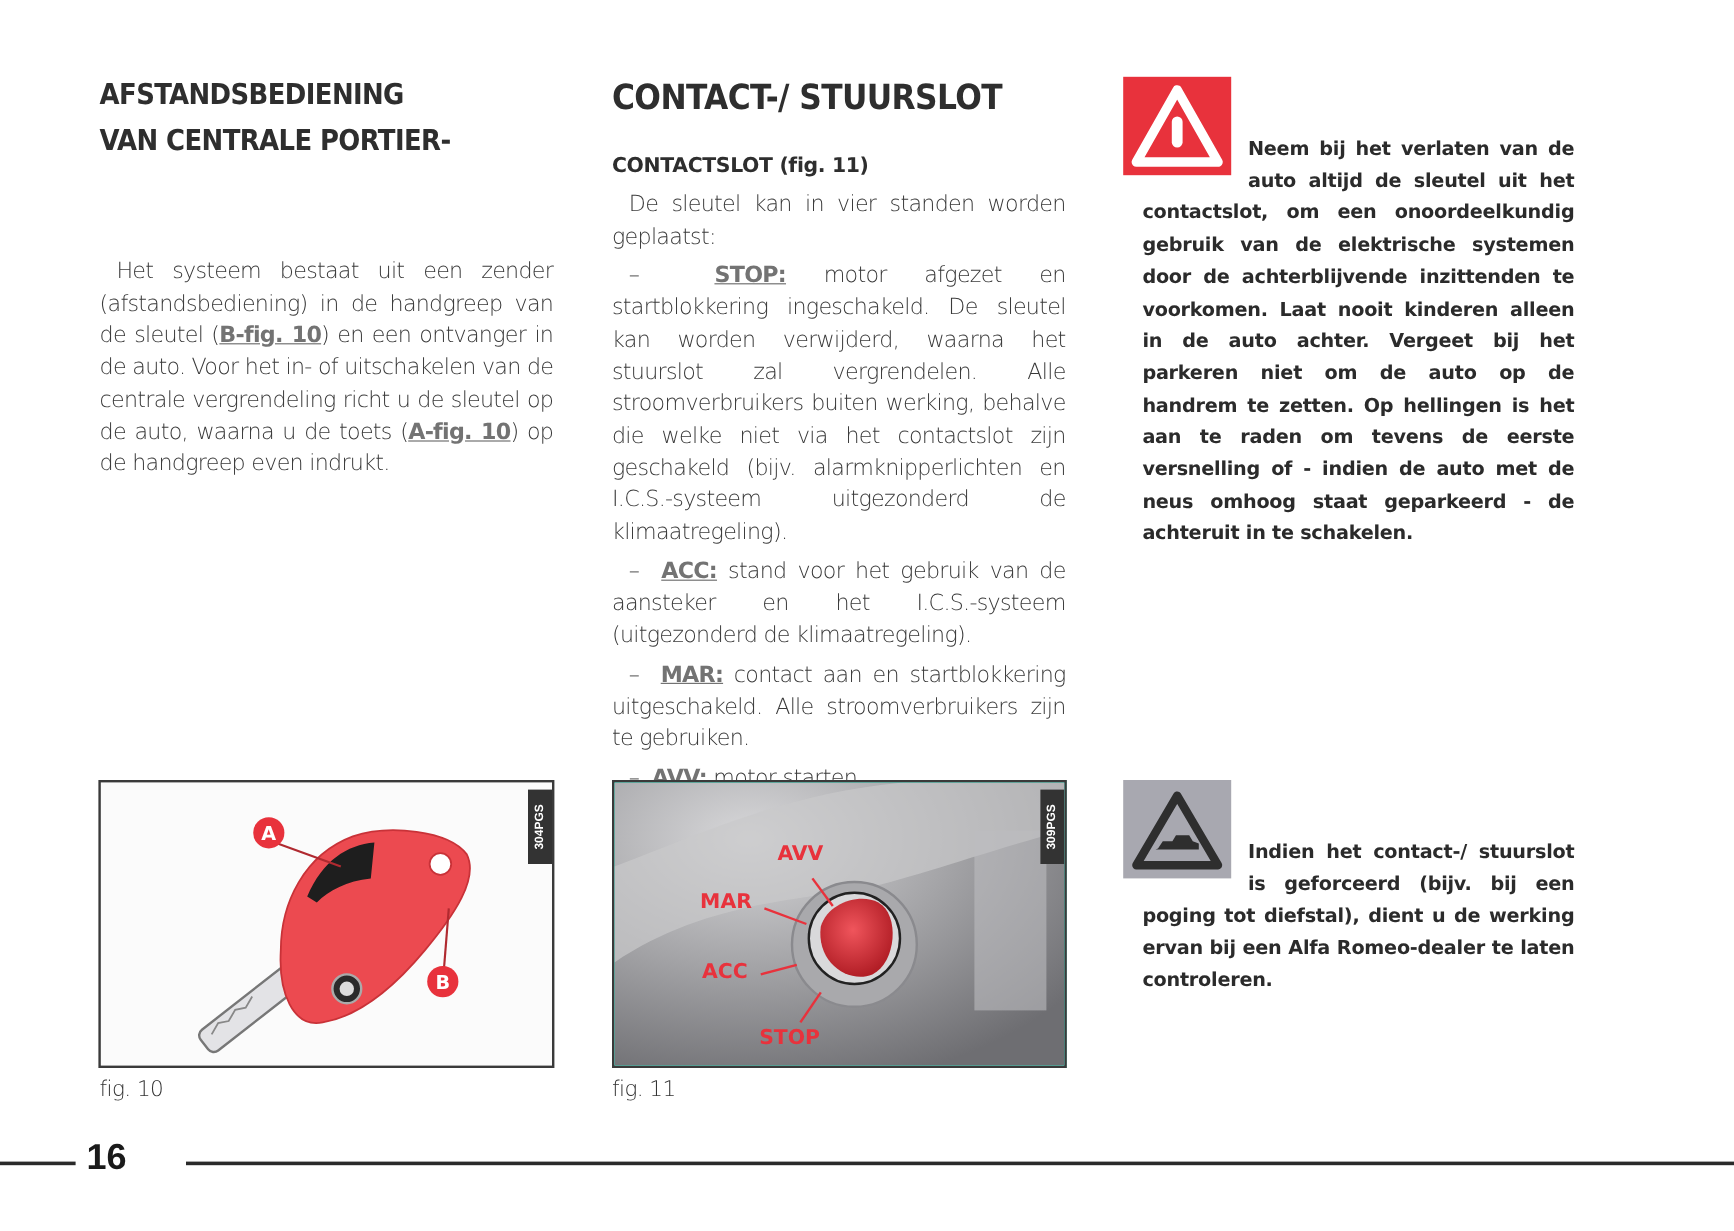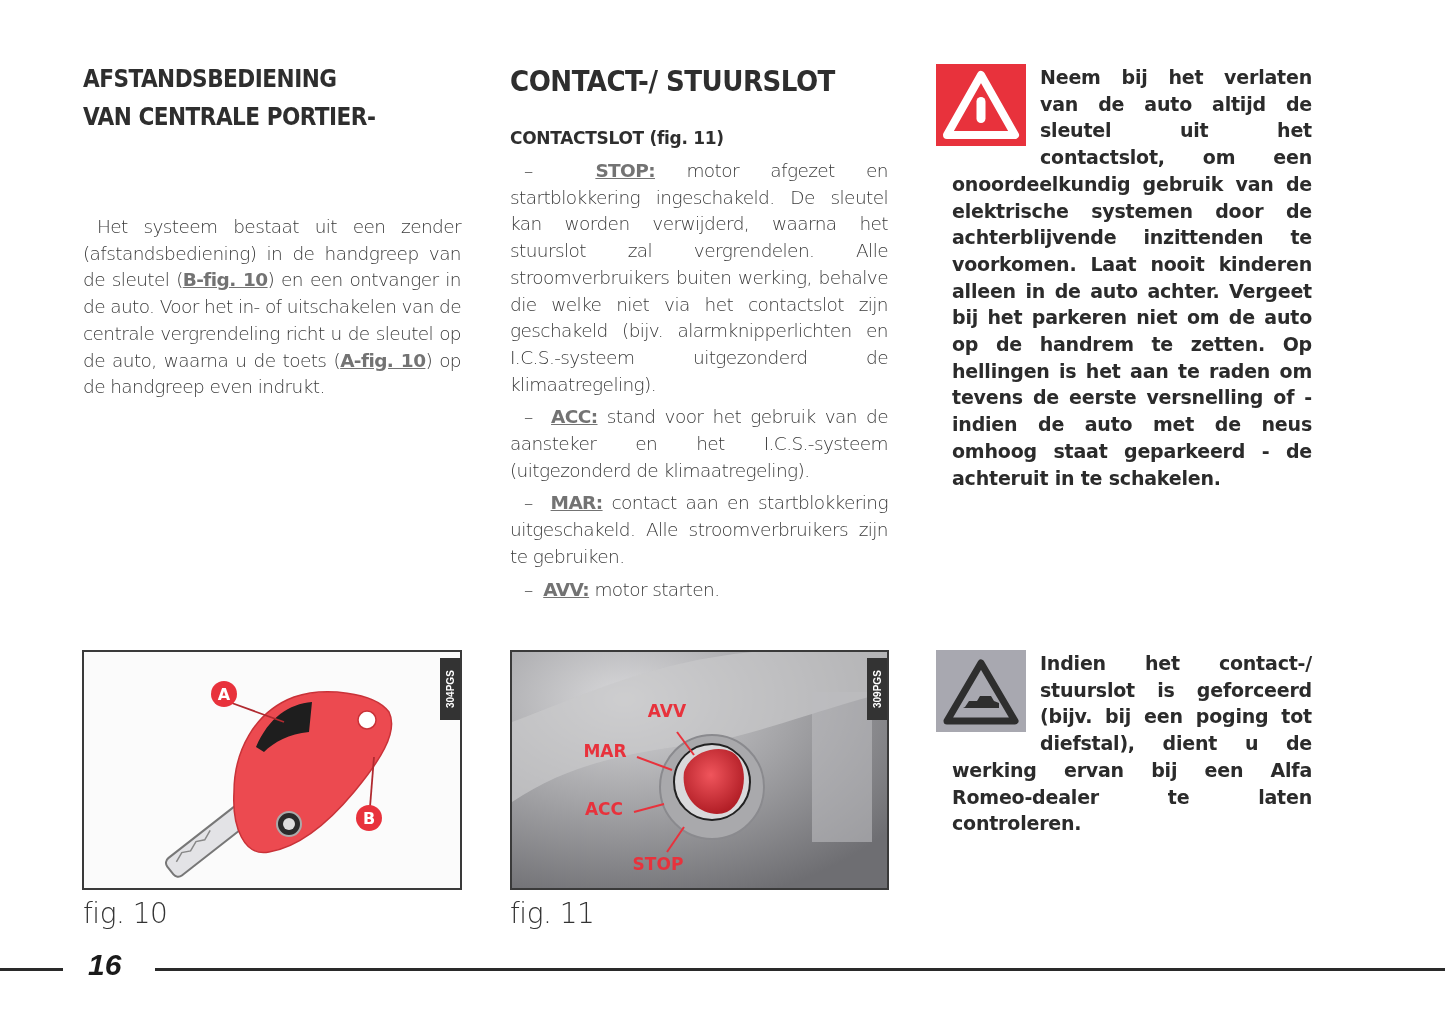--- a/index.html
+++ b/index.html
@@ -5,24 +5,24 @@
   html, body { margin:0; padding:0; background:#ffffff; }
   body { width:1445px; height:1026px; position:relative; overflow:hidden; color:#2b2b2b; font-family:"DejaVu Sans Condensed","DejaVu Sans", sans-serif; }
   .abs { position:absolute; }
   .h1 { font-family:"DejaVu Sans", sans-serif; font-weight:900; font-size:24px; line-height:38px; letter-spacing:-0.5px; color:#2e2e2e; text-transform:uppercase; font-stretch:condensed; }
   .h2 { font-family:"DejaVu Sans", sans-serif; font-weight:900; font-size:17px; line-height:28px; color:#2e2e2e; letter-spacing:-0.3px; }
   .body-text { font-family:"DejaVu Sans", sans-serif; font-size:18.5px; line-height:26.7px; color:#3a3a3a; text-align:justify; font-weight:300; letter-spacing:-0.6px; transform-origin:left top; }
   .body-text b { font-weight:700; color:#737373;text-decoration:underline; }
   .para { margin:0; }
   .para + .para { margin-top:6px; }
   .ind { text-indent:14px; }
-  .warn-text { font-family:"DejaVu Sans", sans-serif; font-weight:700; font-size:19px; line-height:26.7px; color:#2b2b2b; text-align:justify; letter-spacing:-0.2px; }
+  .warn-text { font-family:"DejaVu Sans", sans-serif; font-weight:700; font-size:16px; line-height:26.7px; color:#2b2b2b; text-align:justify; letter-spacing:-0.2px;margin-top:47px; }
   .figbox { border:2px solid #3a3a3a; box-sizing:border-box; overflow:hidden; }
   .figcode { position:absolute; right:0; top:0; width:20px; height:62px; background:#333; color:#fff; font-family:"Liberation Sans", sans-serif; font-weight:700; font-size:10px; writing-mode:vertical-rl; transform:rotate(180deg); display:flex; align-items:center; justify-content:center; }
-  .caption { font-family:"DejaVu Sans", sans-serif; font-size:28px; color:#333; font-weight:300; letter-spacing:-0.5px; }
+  .caption { font-family:"DejaVu Sans", sans-serif; font-size:18px; color:#333; font-weight:300; letter-spacing:-0.5px; }
   .pageno { font-family:"Liberation Sans", sans-serif; font-weight:700; font-size:30px; color:#1a1a1a; }
   .rule { background:#2a2a2a; height:3px; }
   .callout { font-family:"DejaVu Sans", sans-serif; font-weight:900; fill:#e8323c; }
 </style>
 </head>
 <body>
 
 <div class="abs h1" style="left:83px; top:60px; width:390px;">
   <div>AFSTANDSBEDIENING</div>
   <div>VAN CENTRALE PORTIER-</div>
@@ -55,20 +55,21 @@
     <text x="285" y="172" text-anchor="middle" font-size="16" font-weight="900" fill="#ffffff" font-family="DejaVu Sans, sans-serif">B</text>
   </svg>
   <div class="figcode" style="top:6px;">304PGS</div>
 </div>
 <div class="abs caption" style="left:83px; top:897px;">fig. 10</div>
 
 <div class="abs h1" style="left:510px; top:62px; font-size:29px; white-space:nowrap;text-align:right;">CONTACT-/ STUURSLOT</div>
 <div class="abs h2" style="left:510px; top:124px;">CONTACTSLOT (fig. 11)</div>
 
 <div class="abs body-text" style="left:510px; top:158px; width:378px;">
+  <p class="para ind">De sleutel kan in vier standen worden geplaatst:</p>
   <p class="para ind"><span>–</span>&nbsp;&nbsp;<b>STOP:</b> <span>motor afgezet en startblokkering ingeschakeld. De sleutel kan worden verwijderd, waarna het stuurslot zal vergrendelen. Alle stroomverbruikers buiten werking, behalve die welke niet via het contactslot zijn geschakeld (bijv. alarmknipperlichten en I.C.S.-systeem uitgezonderd de klimaatregeling).</span></p>
   <p class="para ind"><span>–</span>&nbsp;&nbsp;<b>ACC:</b> <span>stand voor het gebruik van de aansteker en het I.C.S.-systeem (uitgezonderd de klimaatregeling).</span></p>
   <p class="para ind"><span>–</span>&nbsp;&nbsp;<b>MAR:</b> <span>contact aan en startblokkering uitgeschakeld. Alle stroomverbruikers zijn te gebruiken.</span></p>
   <p class="para ind"><span>–</span>&nbsp;&nbsp;<b>AVV:</b> <span>motor starten.</span></p>
 </div>
 
 <div class="abs figbox" style="left:510px; top:650px; width:379px; height:240px; background:#5eead4;">
   <svg width="375" height="236" viewBox="0 0 375 236">
     <defs>
       <radialGradient id="bg11" cx="30%" cy="20%" r="90%">
@@ -114,14 +115,14 @@
   <div style="float:left; width:90px; height:82px; background:#a8a8b0; margin:0 14px 2px 0; display:flex; align-items:center; justify-content:center;">
     <svg width="80" height="72" viewBox="0 0 80 72">
       <path d="M40 8 L74 66 L6 66 Z" fill="none" stroke="#2e2e2e" stroke-width="7" stroke-linejoin="round"></path>
       <path d="M24 52 L28 46 L36 46 L39 41 L50 41 L53 46 L58 48 L58 53 L22 53 Z" fill="#2e2e2e"></path>
     </svg>
   </div>
   <div class="warn-text" style="padding-left:16px;">Indien het contact-/ stuurslot is geforceerd (bijv. bij een poging tot diefstal), dient u de werking ervan bij een Alfa Romeo-dealer te laten controleren.</div>
 </div>
 
 <div class="abs rule" style="left:0; top:968px; width:63px;"></div>
-<div class="abs pageno" style="left:88px; top:948px;font-style:italic;">16</div>
+<div class="abs pageno" style="left:72px; top:948px;">16</div>
 <div class="abs rule" style="left:155px; top:968px; width:1290px;"></div>
 
 </body></html>

